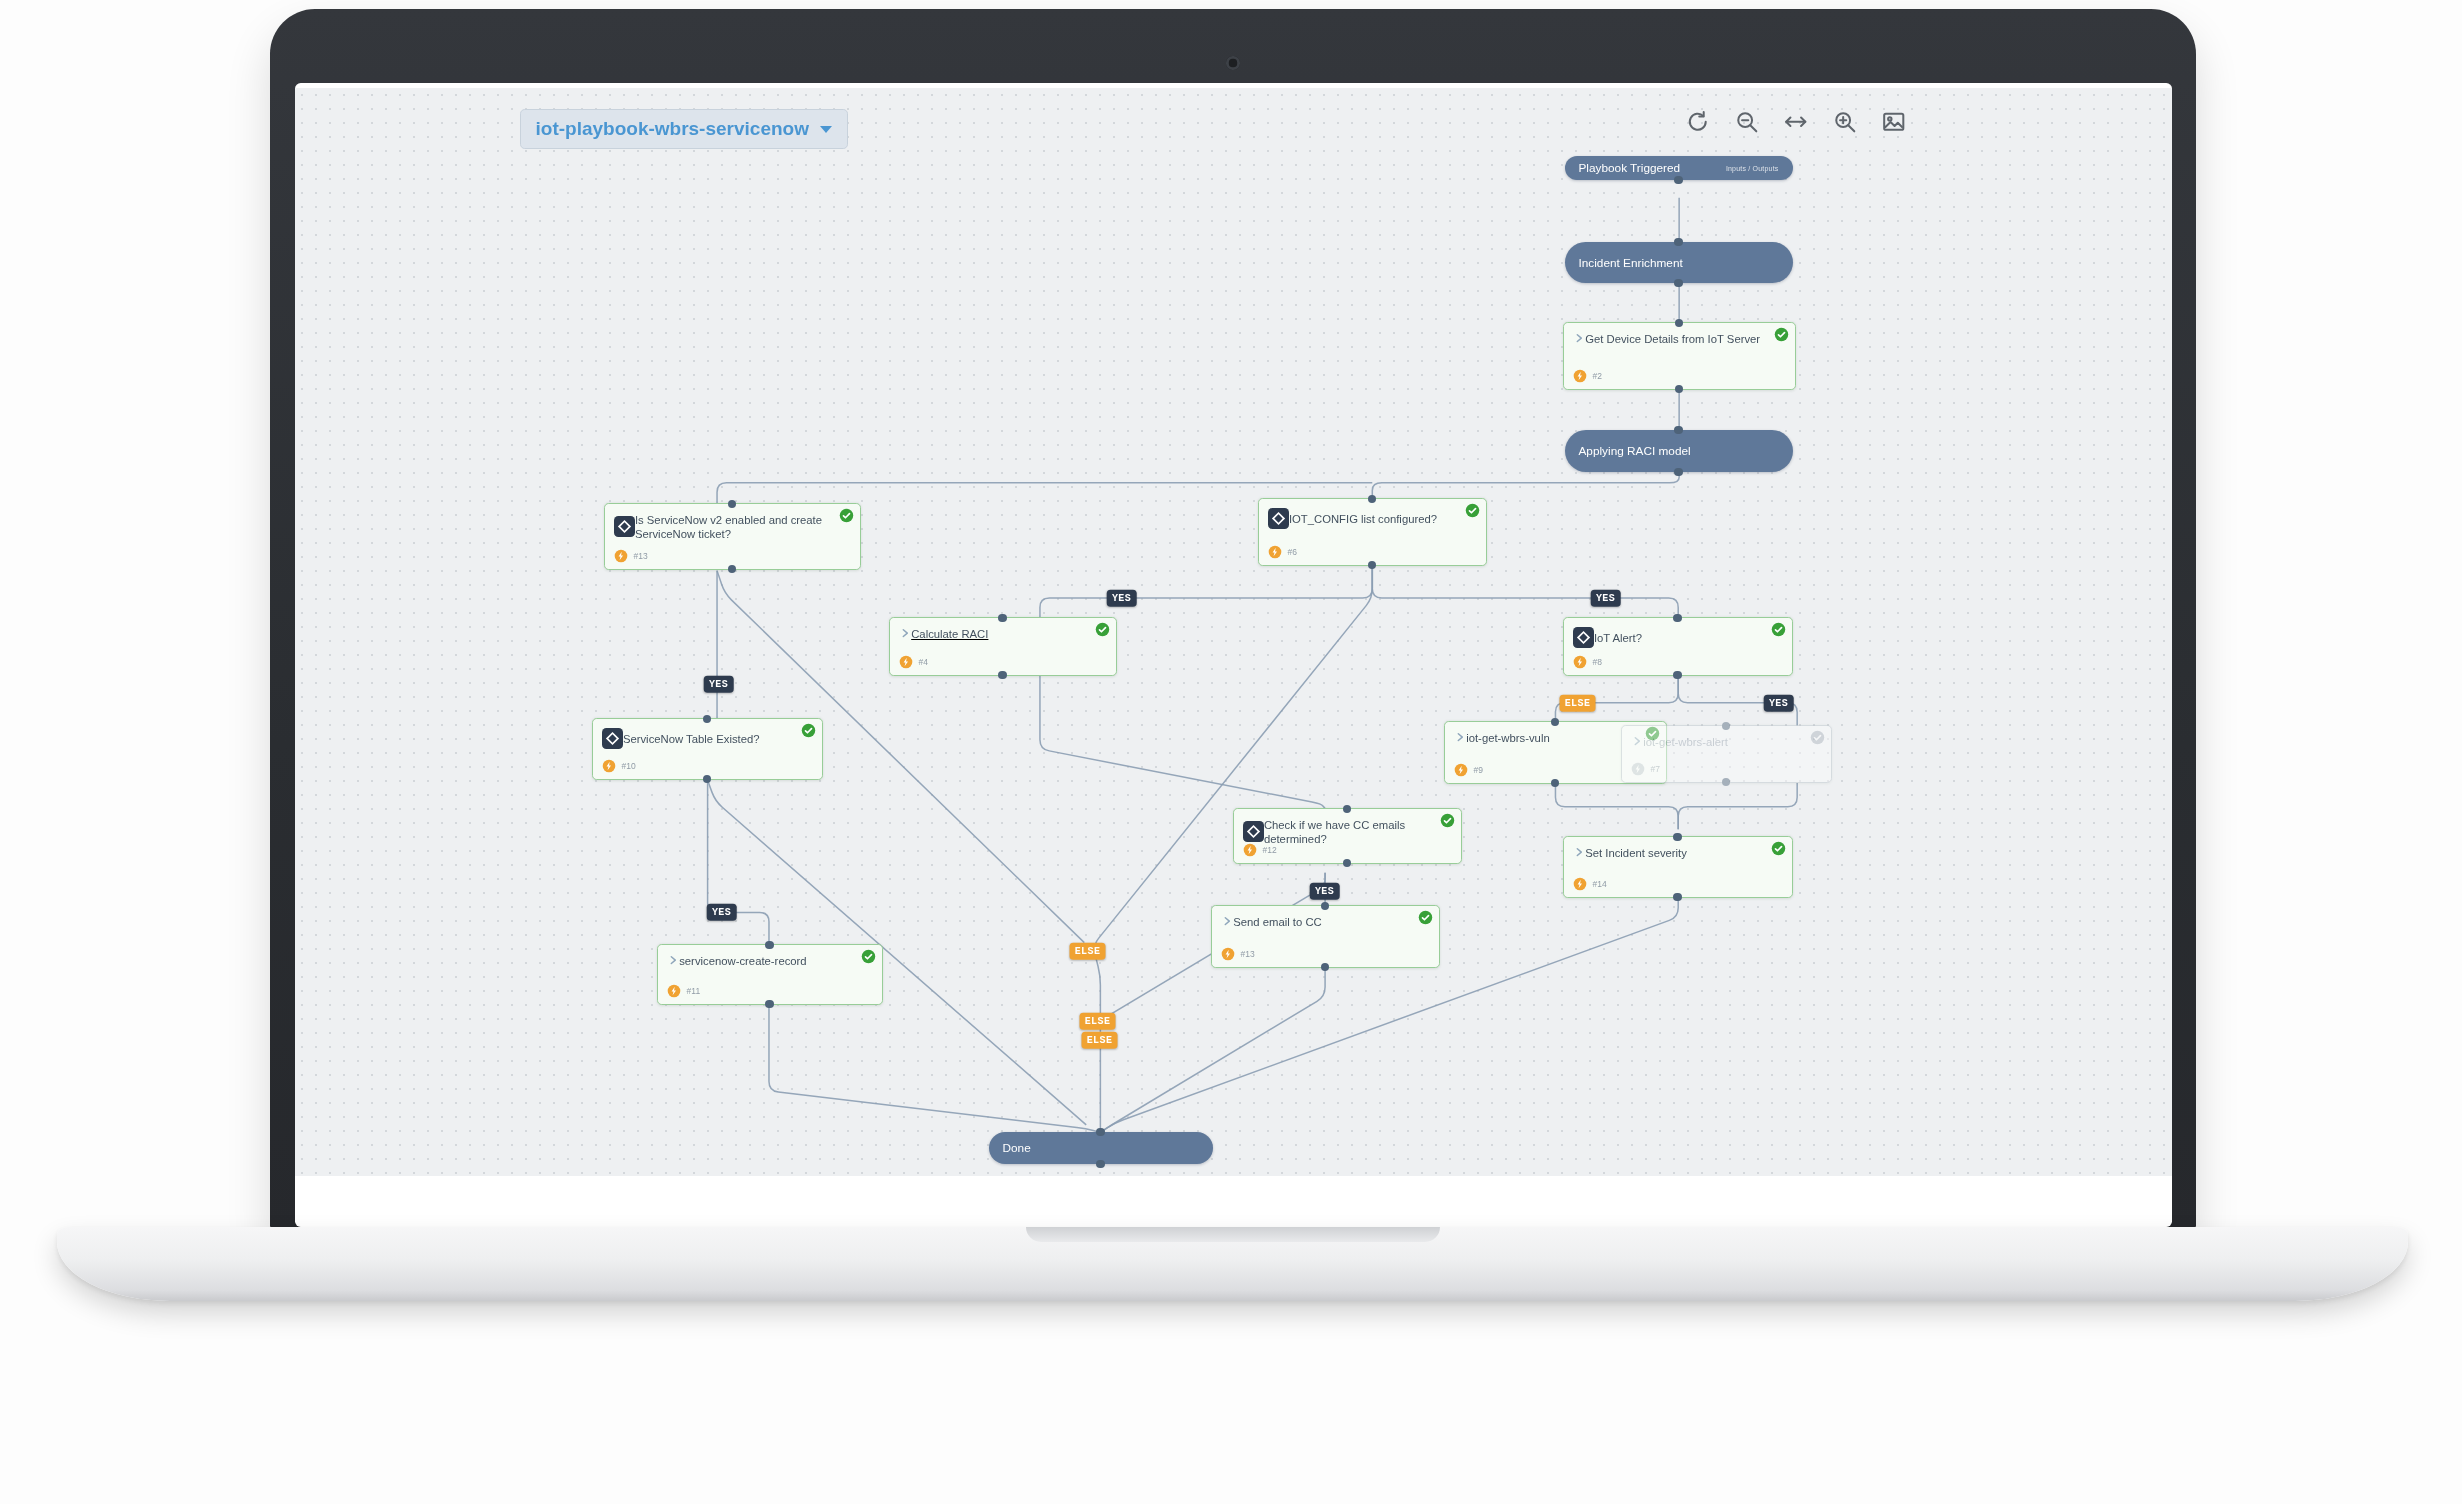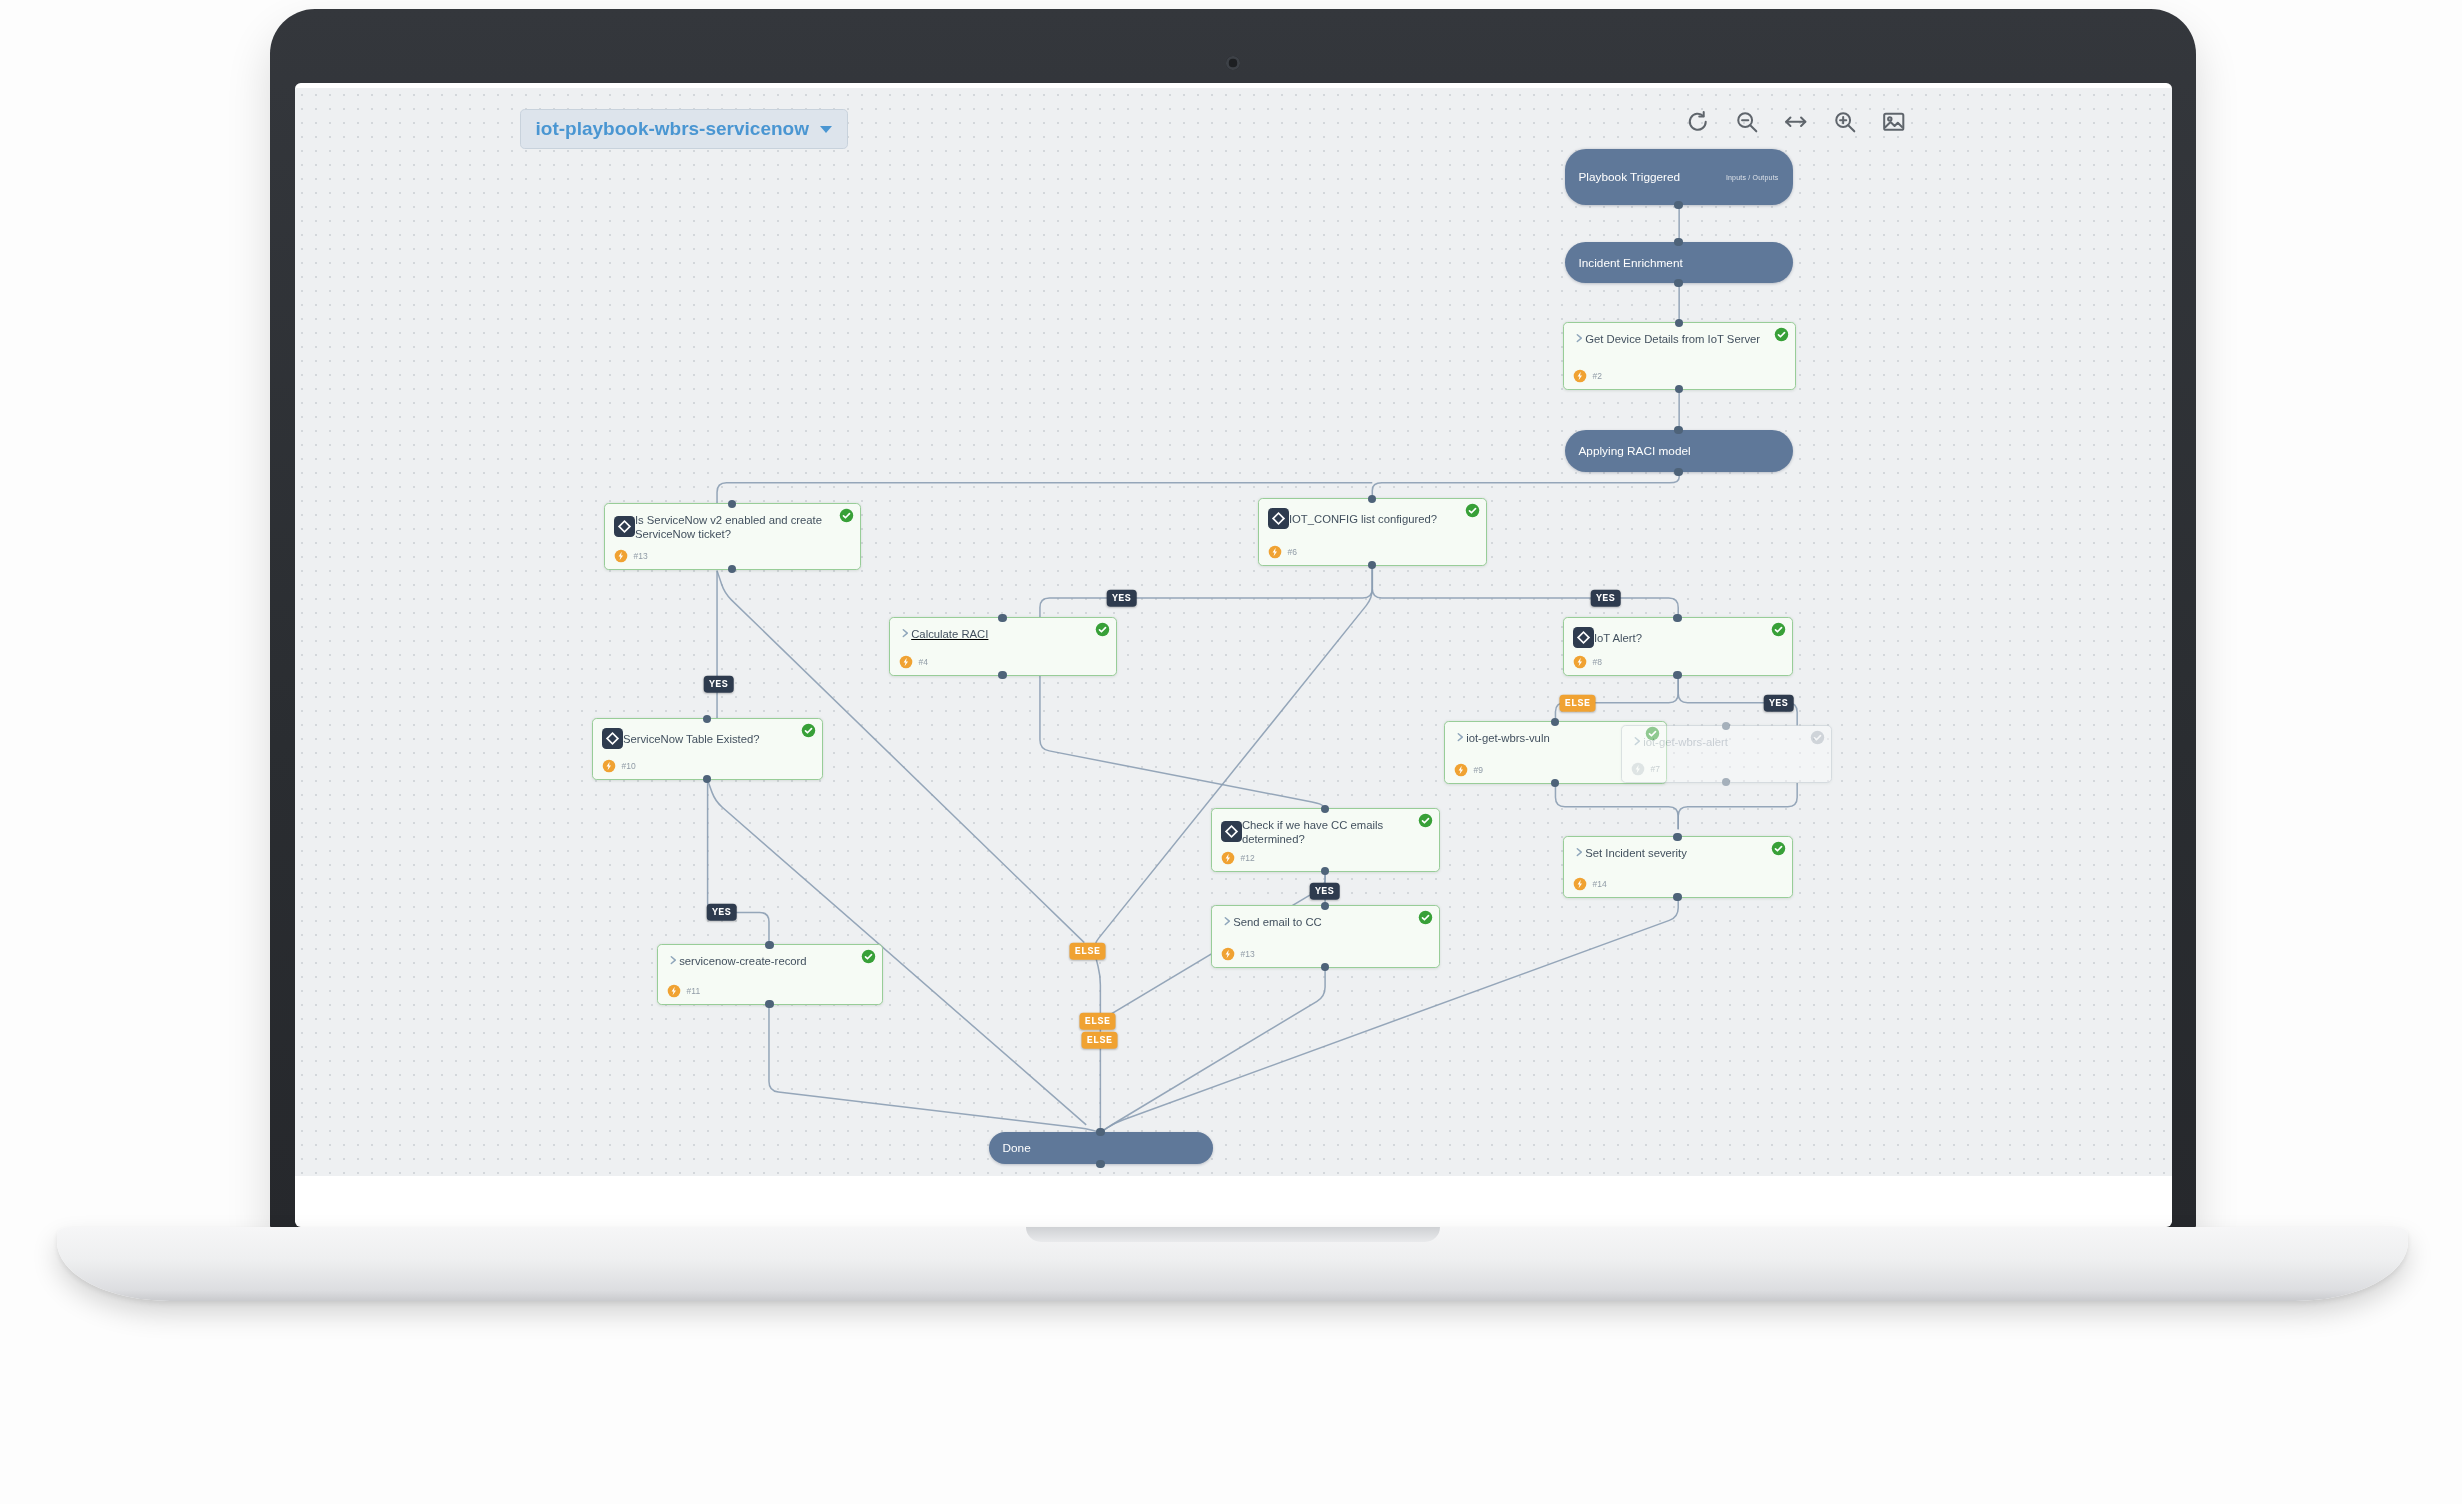--- a/index.html
+++ b/index.html
@@ -104,21 +104,21 @@
             <path d="M1091 932 L1091 952 Q1091 962 1082.4317684393293 967.1561039480142 L873.5682315606706 1092.843896051986 Q865 1098 859 1102 L853 1106" class="edge"></path>
             <path d="M1465 851 L1465 868 Q1465 878 1455.606668190441 881.430060861782 L877.393331809559 1092.569939138218 Q868 1096 860.5 1101 L853 1106" class="edge"></path>
             <path d="M502 972 L502 1052 Q502 1062 511.9298827419494 1063.182128897851 L828.0701172580506 1100.817871102149 Q838 1102 845.5 1104 L853 1106" class="edge"></path>
             <path d="M1141 506 L1141 530 Q1141 540 1134.732413551835 547.7921345031241 L851.267586448165 900.2078654968759 Q845 908 847.4253562503633 917.7014250014533 L850.5746437496367 930.2985749985467 Q853 940 853 950 L853 1106" class="edge"></path>
             <path d="M789 622 L789 690 Q789 700 798.8158108792262 701.9104598355541 L1077.184189120774 756.0895401644459 Q1087 758 1089 760.5 L1091 763" class="edge"></path>
             <path d="M447 511 L451.8377223398316 525.5131670194949 Q455 535 462.17386921715047 541.9667496334532 L836 905" class="edge"></path>
             <path d="M437 733 L441.58256936913295 745.6020657651156 Q445 755 452.53407389640154 761.5755403217958 L838 1098" class="edge"></path>
             <path d="M1091 831 L1091 838 Q1091 845 1082.4186058869586 850.134167418059 L857 985" class="edge"></path>
           </svg>
         <div class="nodes">
-            <div class="node section" style="left: 1270px; top: 61px; width: 228px; height: 56px; gap: 44px;">
+            <div class="node section" style="left: 1270px; top: 68px; width: 228px; height: 24px; gap: 44px;">
               <span>Playbook Triggered</span>
               <span class="sub">Inputs / Outputs</span>
               <span class="port port-bottom"></span>
             </div>
             <div class="node section" style="left: 1270px; top: 154px; width: 228px; height: 41px;">
               <span>Incident Enrichment</span>
               <span class="port port-top"></span>
               <span class="port port-bottom"></span>
             </div>
             <div class="node task" style="left: 1268px; top: 234px; width: 233px; height: 68px;">
@@ -373,21 +373,21 @@
                   <svg viewBox="0 0 20 20">
                     <circle cx="10" cy="10" r="9" fill="currentColor"></circle>
                     <path d="M11 3.8L6.6 10.7h2.7L8 16.2l4.9-7h-2.8z" fill="#fff"></path>
                   </svg>
                 </span>
                 <span class="num">#11</span>
               </div>
               <span class="port port-top"></span>
               <span class="port port-bottom"></span>
             </div>
-            <div class="node condition" style="left: 916px; top: 720px; width: 229px; height: 64px;">
+            <div class="node condition" style="left: 938px; top: 720px; width: 229px; height: 56px;">
               <div class="trow">
                 <span class="nicon"><svg width="21" height="21" viewBox="0 0 22 22">
                     <rect width="22" height="22" rx="4.5" fill="#2e3b4e"></rect>
                     <rect x="7" y="7" width="8" height="8" fill="none" stroke="#fff" stroke-width="1.8" transform="rotate(45 11 11)"></rect>
                   </svg></span>
                 <span class="title">Check if we have CC emails determined?</span>
               </div>
               <span class="check">
                 <svg viewBox="0 0 20 20">
                   <circle cx="10" cy="10" r="9" fill="currentColor"></circle>

